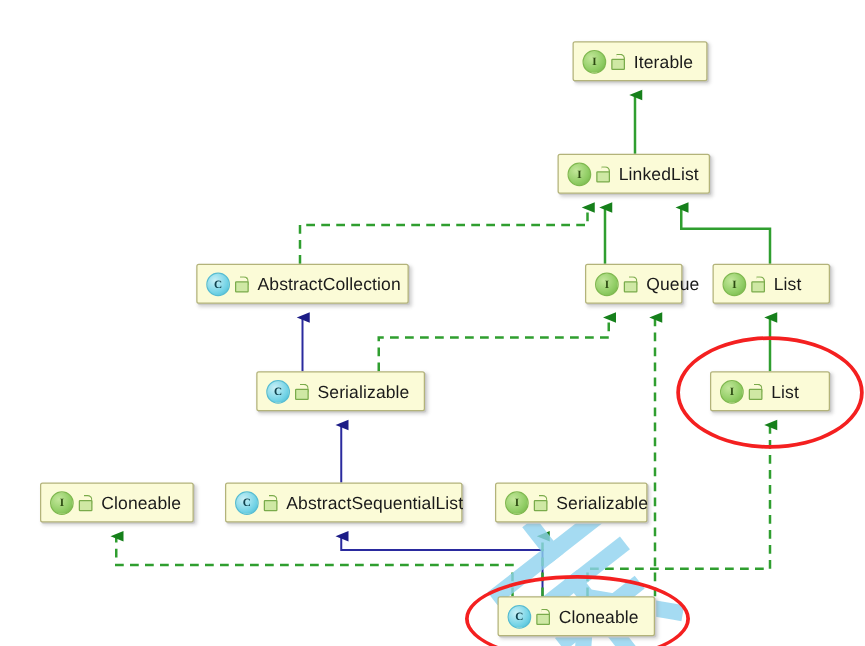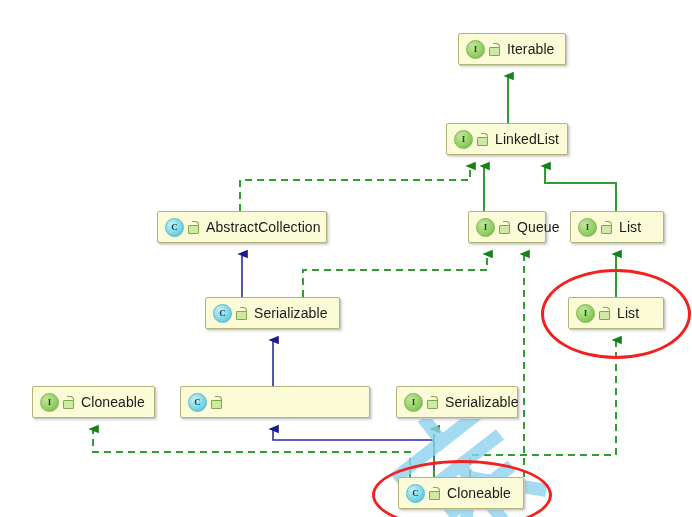--- a/index.html
+++ b/index.html
@@ -265,20 +265,21 @@
         </span>
       <span class="node-label">Cloneable</span>
     </div>
 
     <div class="node" style="left:180px; top:386px; width:190px;">
       <span class="icon-type t-class">C</span>
       <span class="icon-lock">
           <span class="lk-shackle"></span>
           <span class="lk-body"></span>
         </span>
+      <span class="node-label">AbstractSequentialList</span>
     </div>
 
     <div class="node" style="left:396px; top:386px; width:122px;">
       <span class="icon-type t-interface">I</span>
       <span class="icon-lock">
           <span class="lk-shackle"></span>
           <span class="lk-body"></span>
         </span>
       <span class="node-label">Serializable</span>
     </div>

